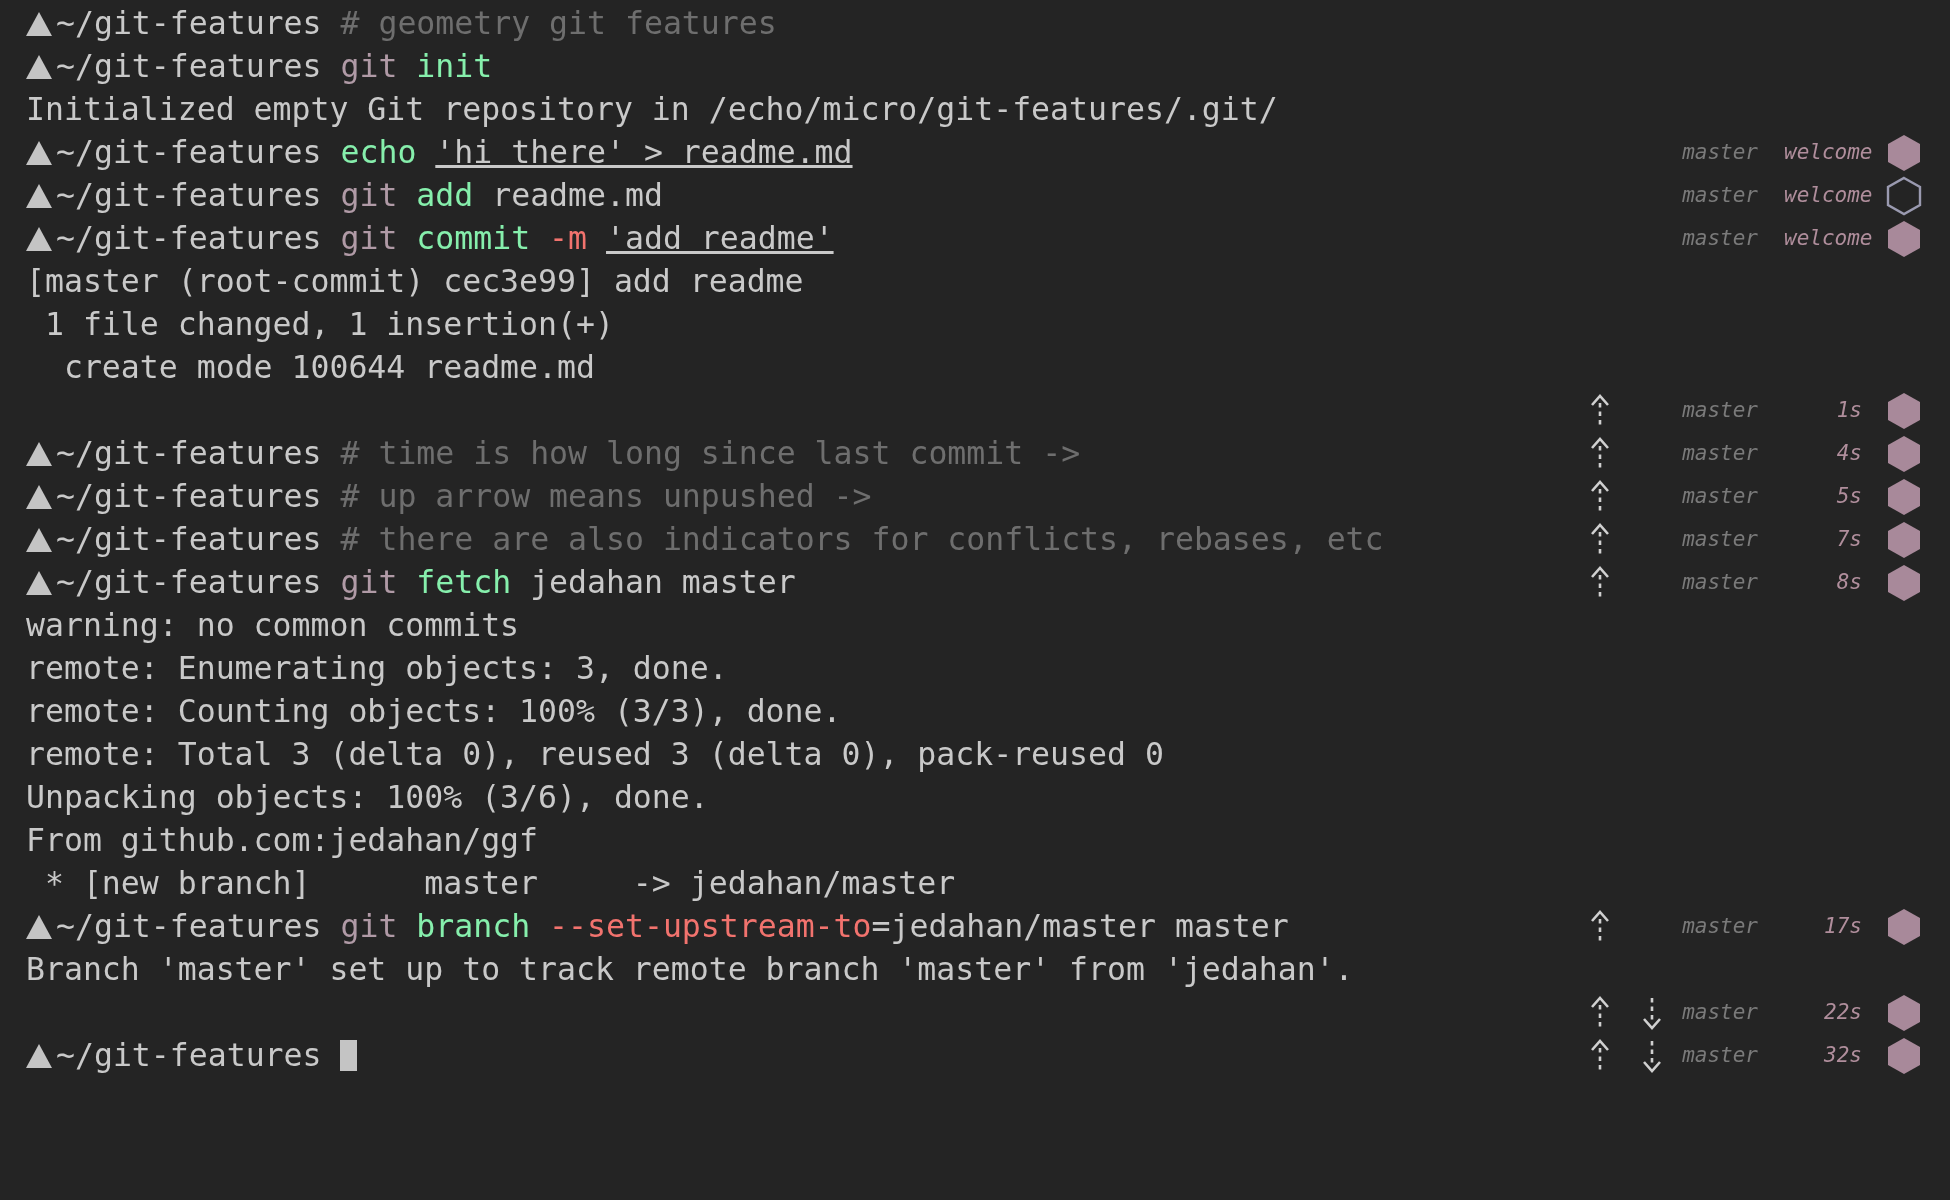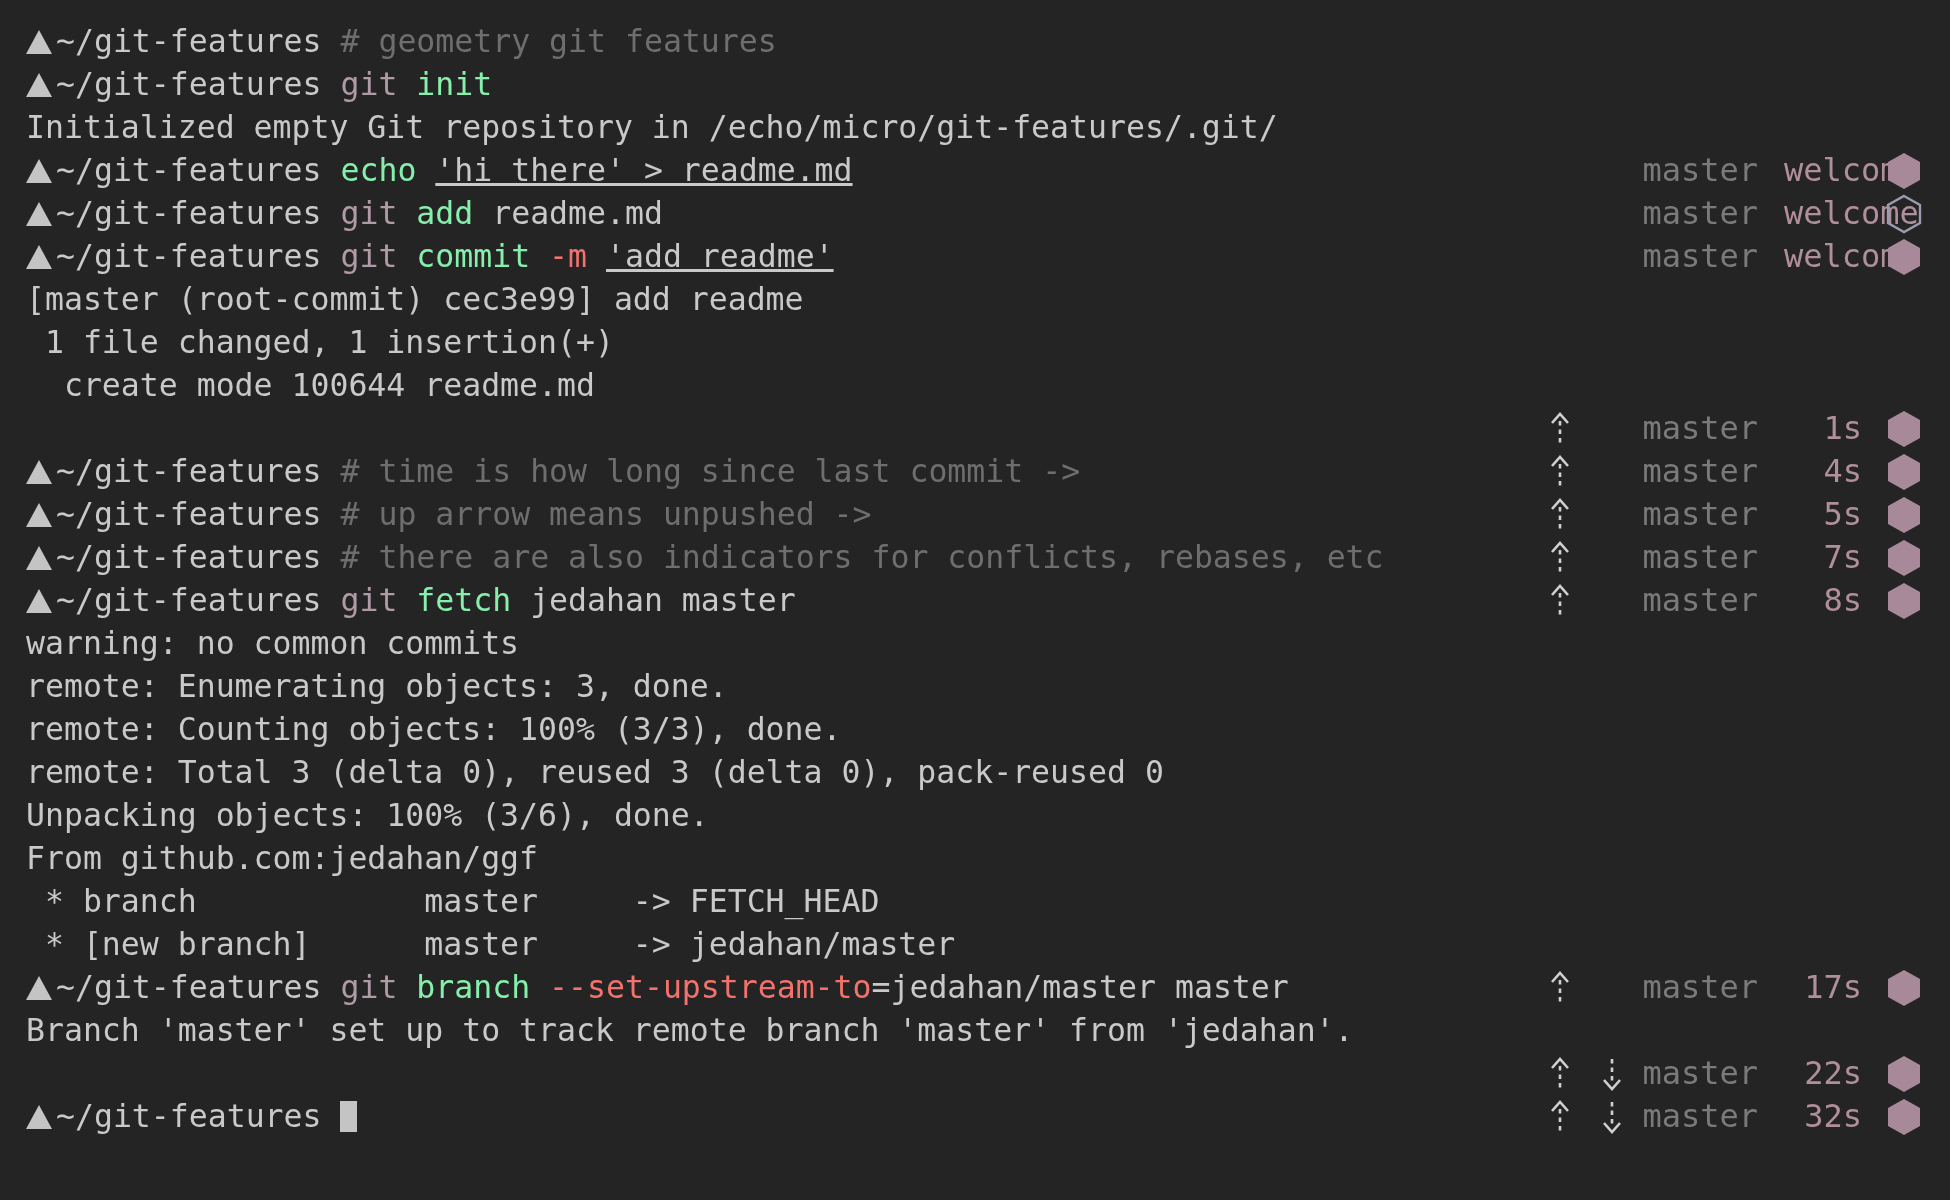--- a/index.html
+++ b/index.html
@@ -13,21 +13,21 @@
     height: 1200px;
     overflow: hidden;
     font-family: "DejaVu Sans Mono", "Liberation Mono", monospace;
   }
 
   #terminal {
     position: relative;
     width: 1950px;
     height: 1200px;
     background: #242424;
-    padding: 20px 0 0 0;
+    padding: 2px 0 0 0;
     box-sizing: border-box;
   }
 
   .line {
     position: relative;
     height: 43px;
     line-height: 43px;
     font-size: 31.5px;
     letter-spacing: 0px;
     white-space: pre;
@@ -73,24 +73,25 @@
   }
 
   
   .status {
     position: absolute;
     right: 26px;
     top: 0;
     height: 43px;
     line-height: 43px;
     white-space: pre;
-    font-size: 32px;
+    font-size: 21px;
     display: flex;
     align-items: center;
     justify-content: flex-end;
+    font-style: italic;
   }
 
   .st-arrows {
     display: inline-flex;
     align-items: center;
     justify-content: flex-end;
     width: 104px;
     height: 43px;
   }
   .st-arrow-slot {
@@ -187,21 +188,20 @@
               </g>
             </svg></span><span class="st-arrow-slot"></span></span><span class="st-branch">master</span><span class="st-time">8s</span><span class="st-hex"><svg class="hex-svg" viewBox="0 0 38 40">
             <polygon points="19,2 35,11 35,29 19,38 3,29 3,11" fill="#a8899a" stroke="none"></polygon>
           </svg></span></div></div>
     <div class="line"><span class="out">warning: no common commits</span></div>
     <div class="line"><span class="out">remote: Enumerating objects: 3, done.</span></div>
     <div class="line"><span class="out">remote: Counting objects: 100% (3/3), done.</span></div>
     <div class="line"><span class="out">remote: Total 3 (delta 0), reused 3 (delta 0), pack-reused 0</span></div>
     <div class="line"><span class="out">Unpacking objects: 100% (3/6), done.</span></div>
     <div class="line"><span class="out">From github.com:jedahan/ggf</span></div>
-    <div class="line"><span class="out"> * branch            master     -&gt; FETCH_HEAD</span></div>
     <div class="line"><span class="out"> * [new branch]      master     -&gt; jedahan/master</span></div>
     <div class="line"><span class="left"><span class="tri"></span><span class="path">~/git-features </span><span class="gitcmd">git </span><span class="subcmd">branch </span><span class="flag">--set-upstream-to</span><span class="arg">=jedahan/master master</span></span><div class="status"><span class="st-arrows"><span class="st-arrow-slot"><svg class="arrow-up" viewBox="0 0 22 34">
               <g stroke="#d0d0d0" stroke-width="2.6" fill="none" stroke-linecap="butt">
                 <line x1="11" y1="9" x2="11" y2="32" stroke-dasharray="4.5 4"></line>
                 <polyline points="3,11 11,2 19,11"></polyline>
               </g>
             </svg></span><span class="st-arrow-slot"></span></span><span class="st-branch">master</span><span class="st-time">17s</span><span class="st-hex"><svg class="hex-svg" viewBox="0 0 38 40">
             <polygon points="19,2 35,11 35,29 19,38 3,29 3,11" fill="#a8899a" stroke="none"></polygon>
           </svg></span></div></div>
     <div class="line"><span class="out">Branch 'master' set up to track remote branch 'master' from 'jedahan'.</span></div>

